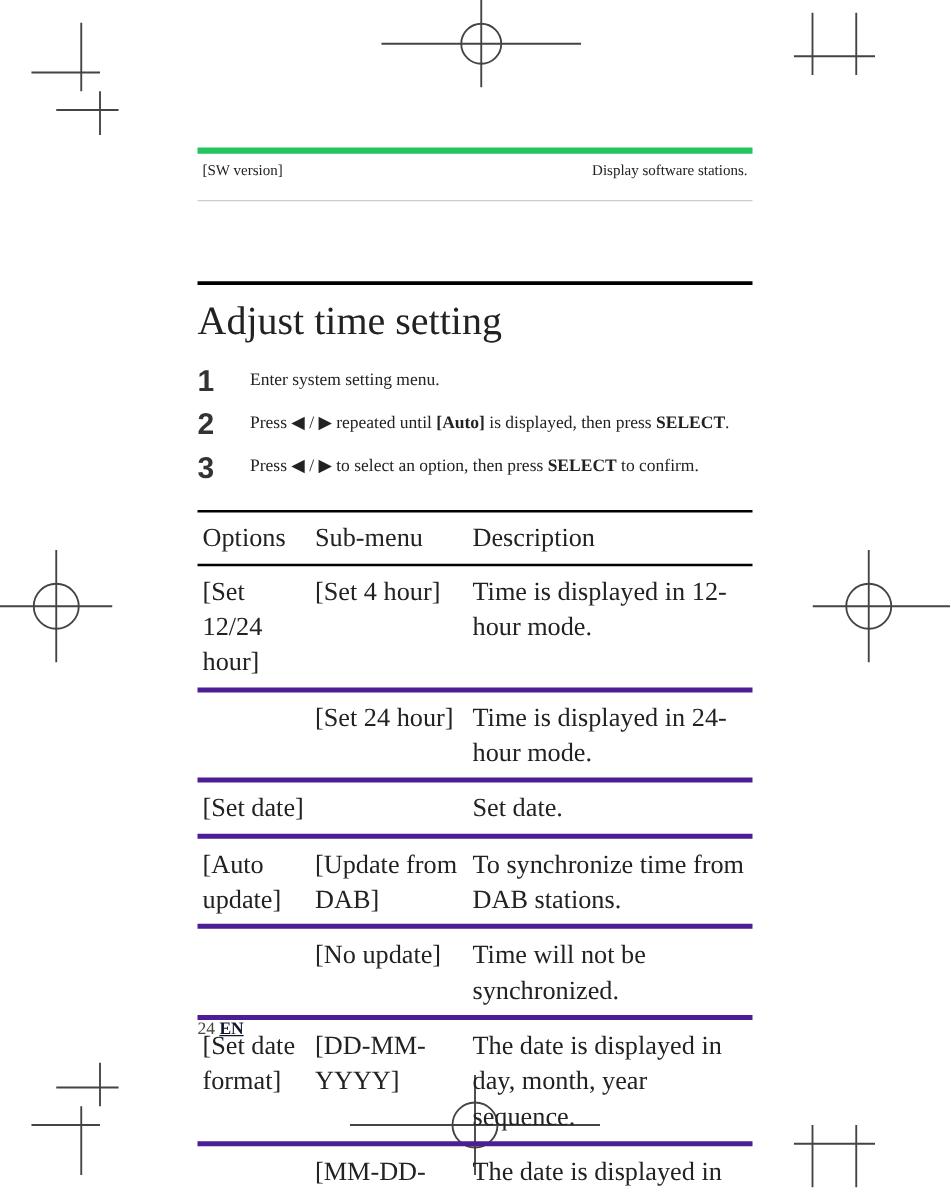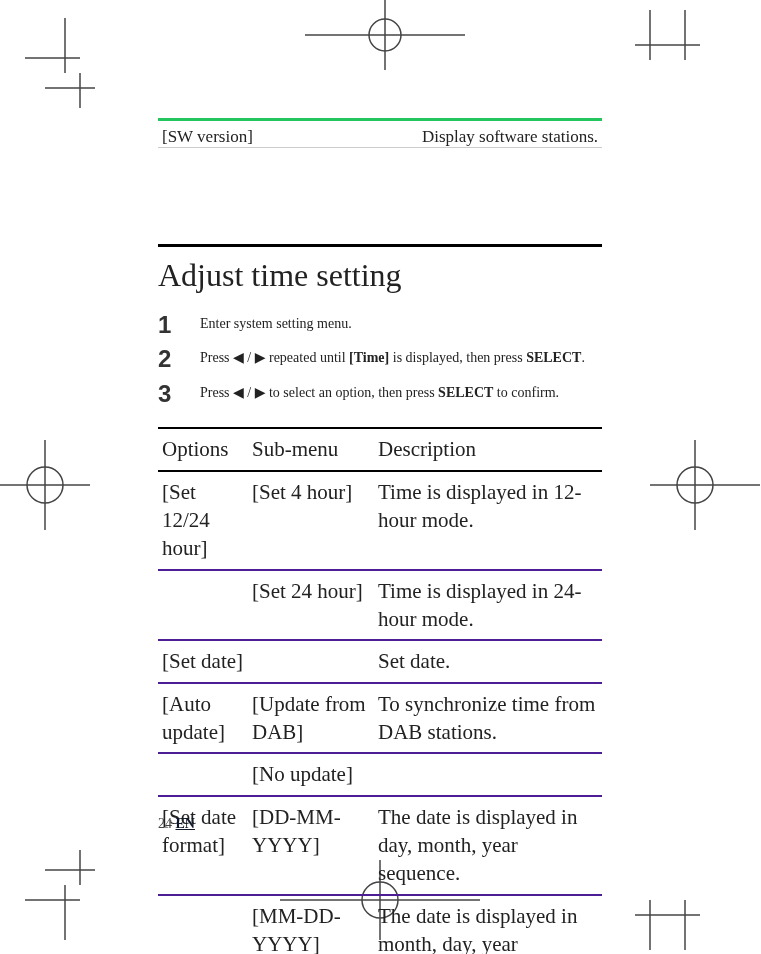--- a/index.html
+++ b/index.html
@@ -17,32 +17,32 @@
   .crop-mark svg { display: block; }
 
   .content {
     position: absolute;
     left: 158px;
     top: 118px;
     width: 444px;
   }
 
   .sw-row {
-    border-top: 3px solid #22c55e;
+    border-top: 5px solid #22c55e;
     border-bottom: 1px solid #ccc;
     display: flex;
     justify-content: space-between;
-    padding: 6px 4px 0 4px;
-    font-size: 17px;
+    padding: 6px 4px 16px 4px;
+    font-size: 12px;
   }
   .sw-row .left { }
   .sw-row .right { text-align: right; }
 
   .section-title {
-    margin-top: 96px;
+    margin-top: 64px;
     border-top: 3px solid #000;
     padding-top: 10px;
     font-size: 32px;
     font-weight: 400;
     letter-spacing: 0;
   }
 
   .steps {
     margin-top: 18px;
   }
@@ -67,21 +67,21 @@
   .step-body .bold { font-weight: 700; }
 
   .options-table {
     margin-top: 20px;
     border-top: 2px solid #000;
     width: 100%;
     font-size: 21px;
   }
   .options-table .row {
     display: flex;
-    border-bottom: 2px solid #4c1d95;
+    border-bottom: 4px solid #4c1d95;
   }
   .options-table .header {
     font-weight: 400;
     border-bottom: 2px solid #000;
   }
   .options-table .header .cell {
     padding: 6px 4px;
   }
   .options-table .cell {
     padding: 6px 4px 6px 4px;
@@ -172,21 +172,21 @@
 
   <div class="section-title">Adjust time setting</div>
 
   <div class="steps">
     <div class="step">
       <div class="step-num">1</div>
       <div class="step-body">Enter system setting menu.</div>
     </div>
     <div class="step">
       <div class="step-num">2</div>
-      <div class="step-body">Press ◀ / ▶ repeated until <span class="bold">[Time]</span> is displayed, then press <span class="bold">SELECT</span>.</div>
+      <div class="step-body">Press ◀ / ▶ repeated until <span class="bold">[Auto]</span> is displayed, then press <span class="bold">SELECT</span>.</div>
     </div>
     <div class="step">
       <div class="step-num">3</div>
       <div class="step-body">Press ◀ / ▶ to select an option, then press <span class="bold">SELECT</span> to confirm.</div>
     </div>
   </div>
 
   <div class="options-table">
     <div class="row header">
       <div class="cell col-opt">Options</div>
@@ -209,20 +209,21 @@
       <div class="cell col-desc">Set date.</div>
     </div>
     <div class="row">
       <div class="cell col-opt">[Auto update]</div>
       <div class="cell col-sub">[Update from DAB]</div>
       <div class="cell col-desc">To synchronize time from DAB stations.</div>
     </div>
     <div class="row">
       <div class="cell col-opt"></div>
       <div class="cell col-sub">[No update]</div>
+      <div class="cell col-desc">Time will not be synchronized.</div>
     </div>
     <div class="row">
       <div class="cell col-opt">[Set date format]</div>
       <div class="cell col-sub">[DD-MM-YYYY]</div>
       <div class="cell col-desc">The date is displayed in day, month, year sequence.</div>
     </div>
     <div class="row">
       <div class="cell col-opt"></div>
       <div class="cell col-sub">[MM-DD-YYYY]</div>
       <div class="cell col-desc">The date is displayed in month, day, year sequence.</div>

